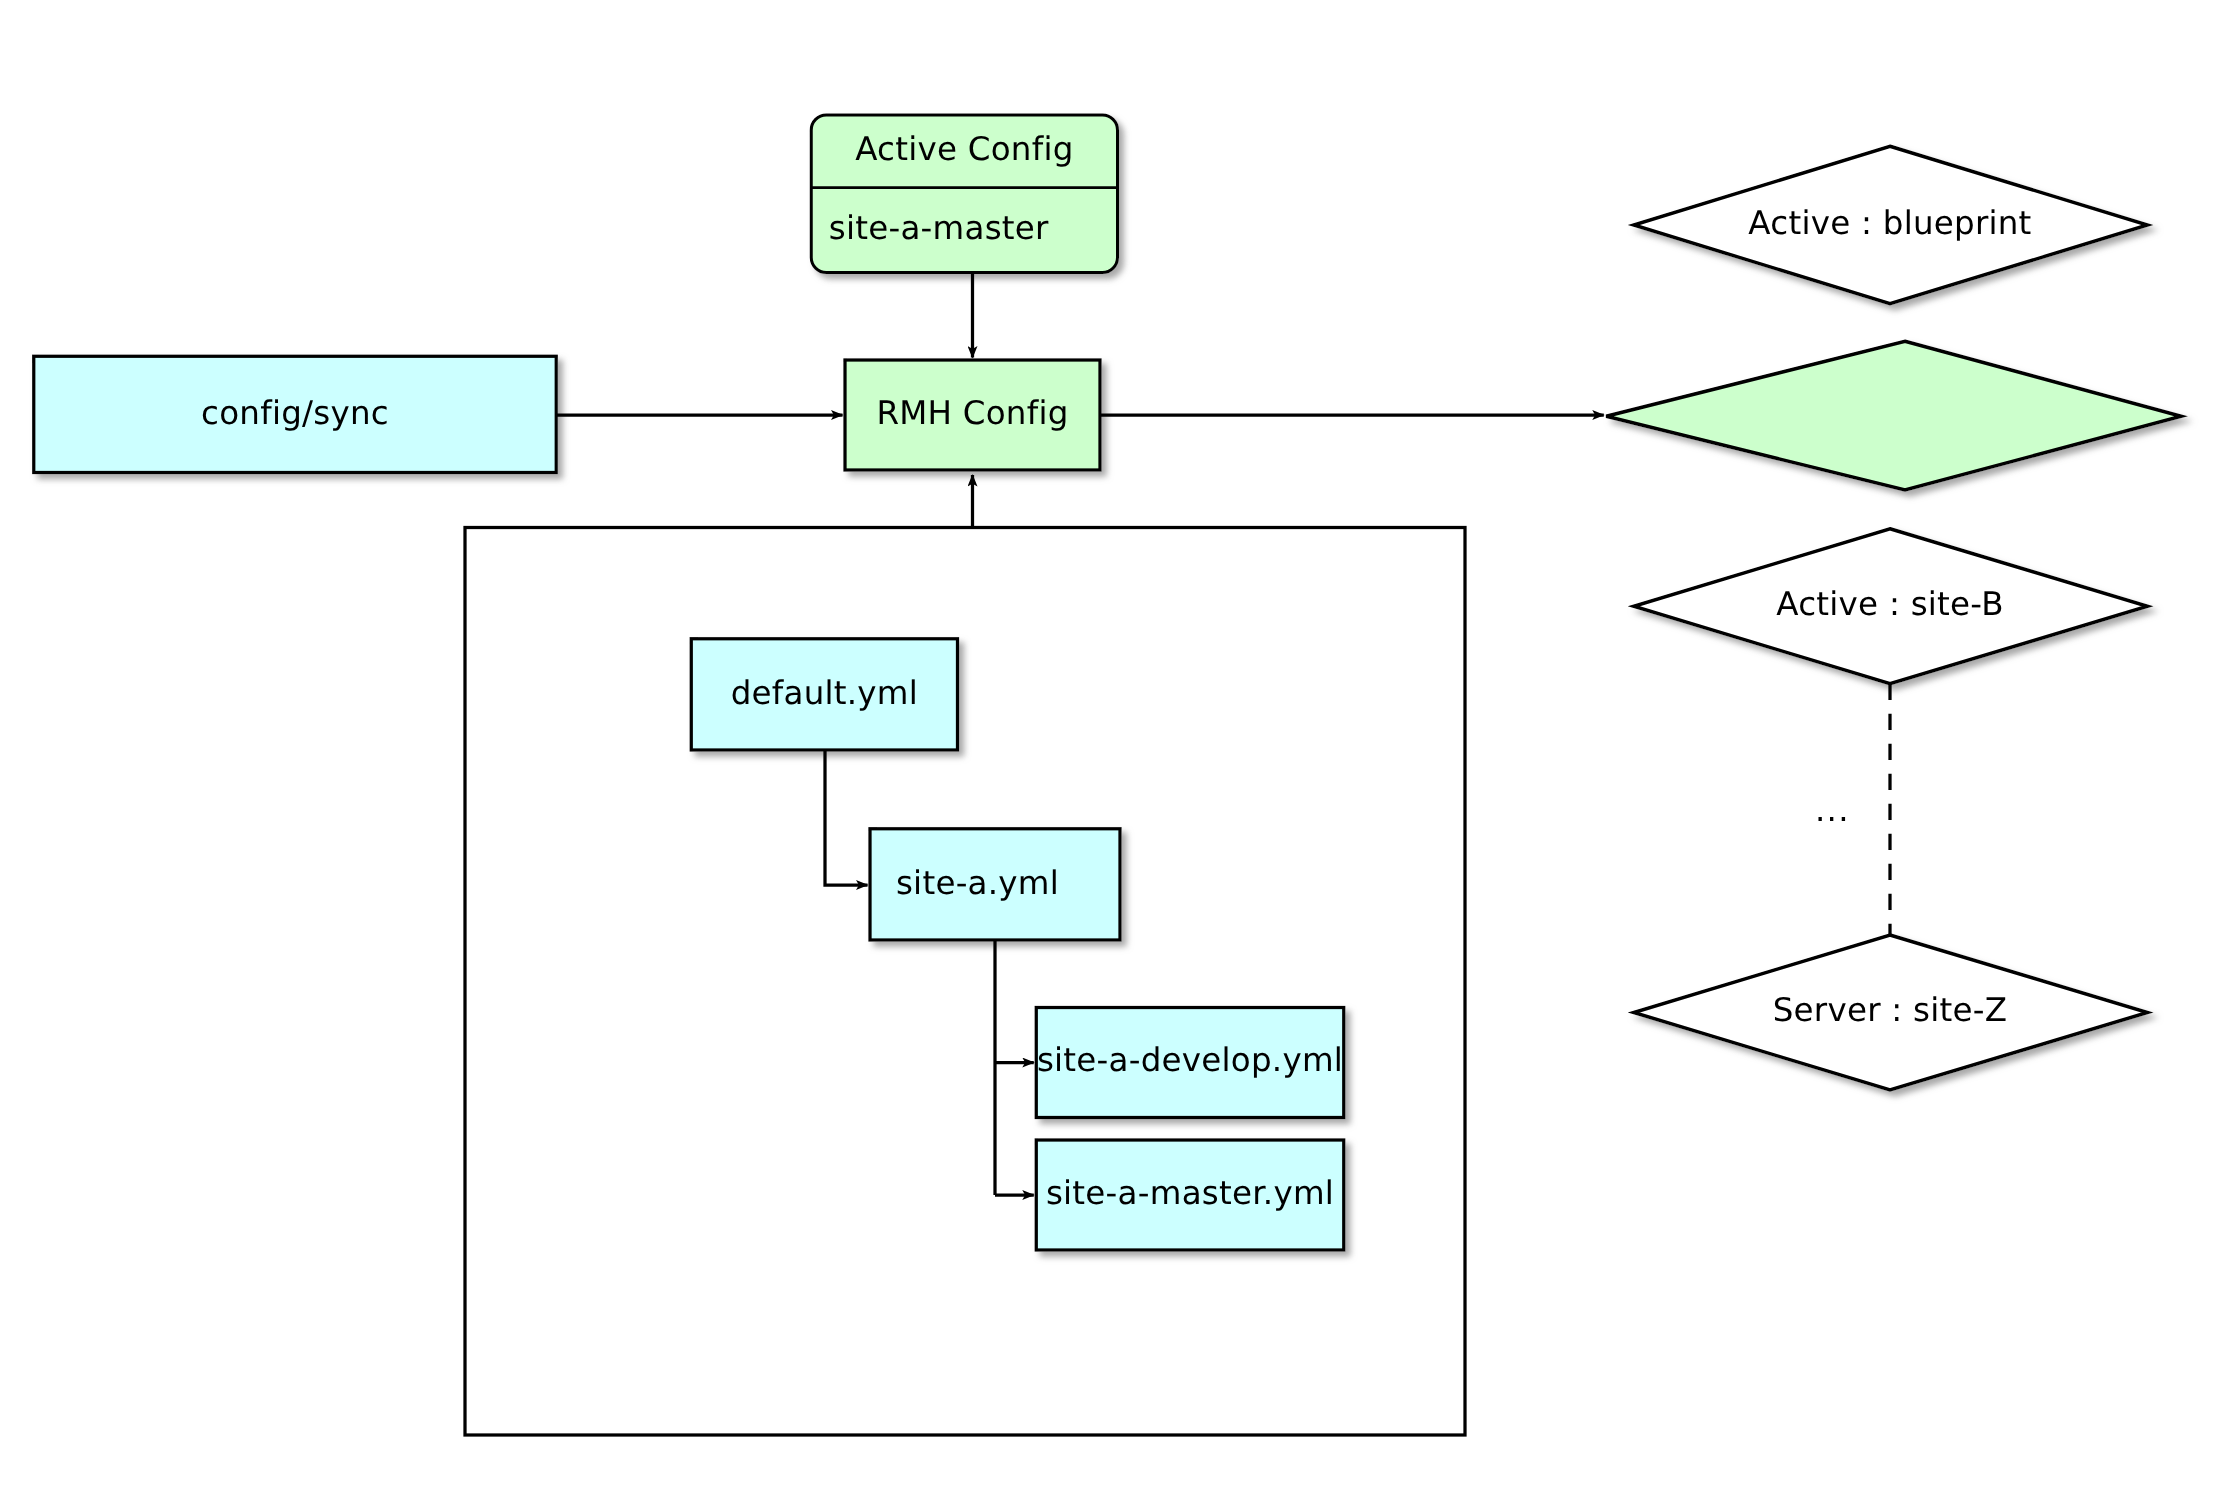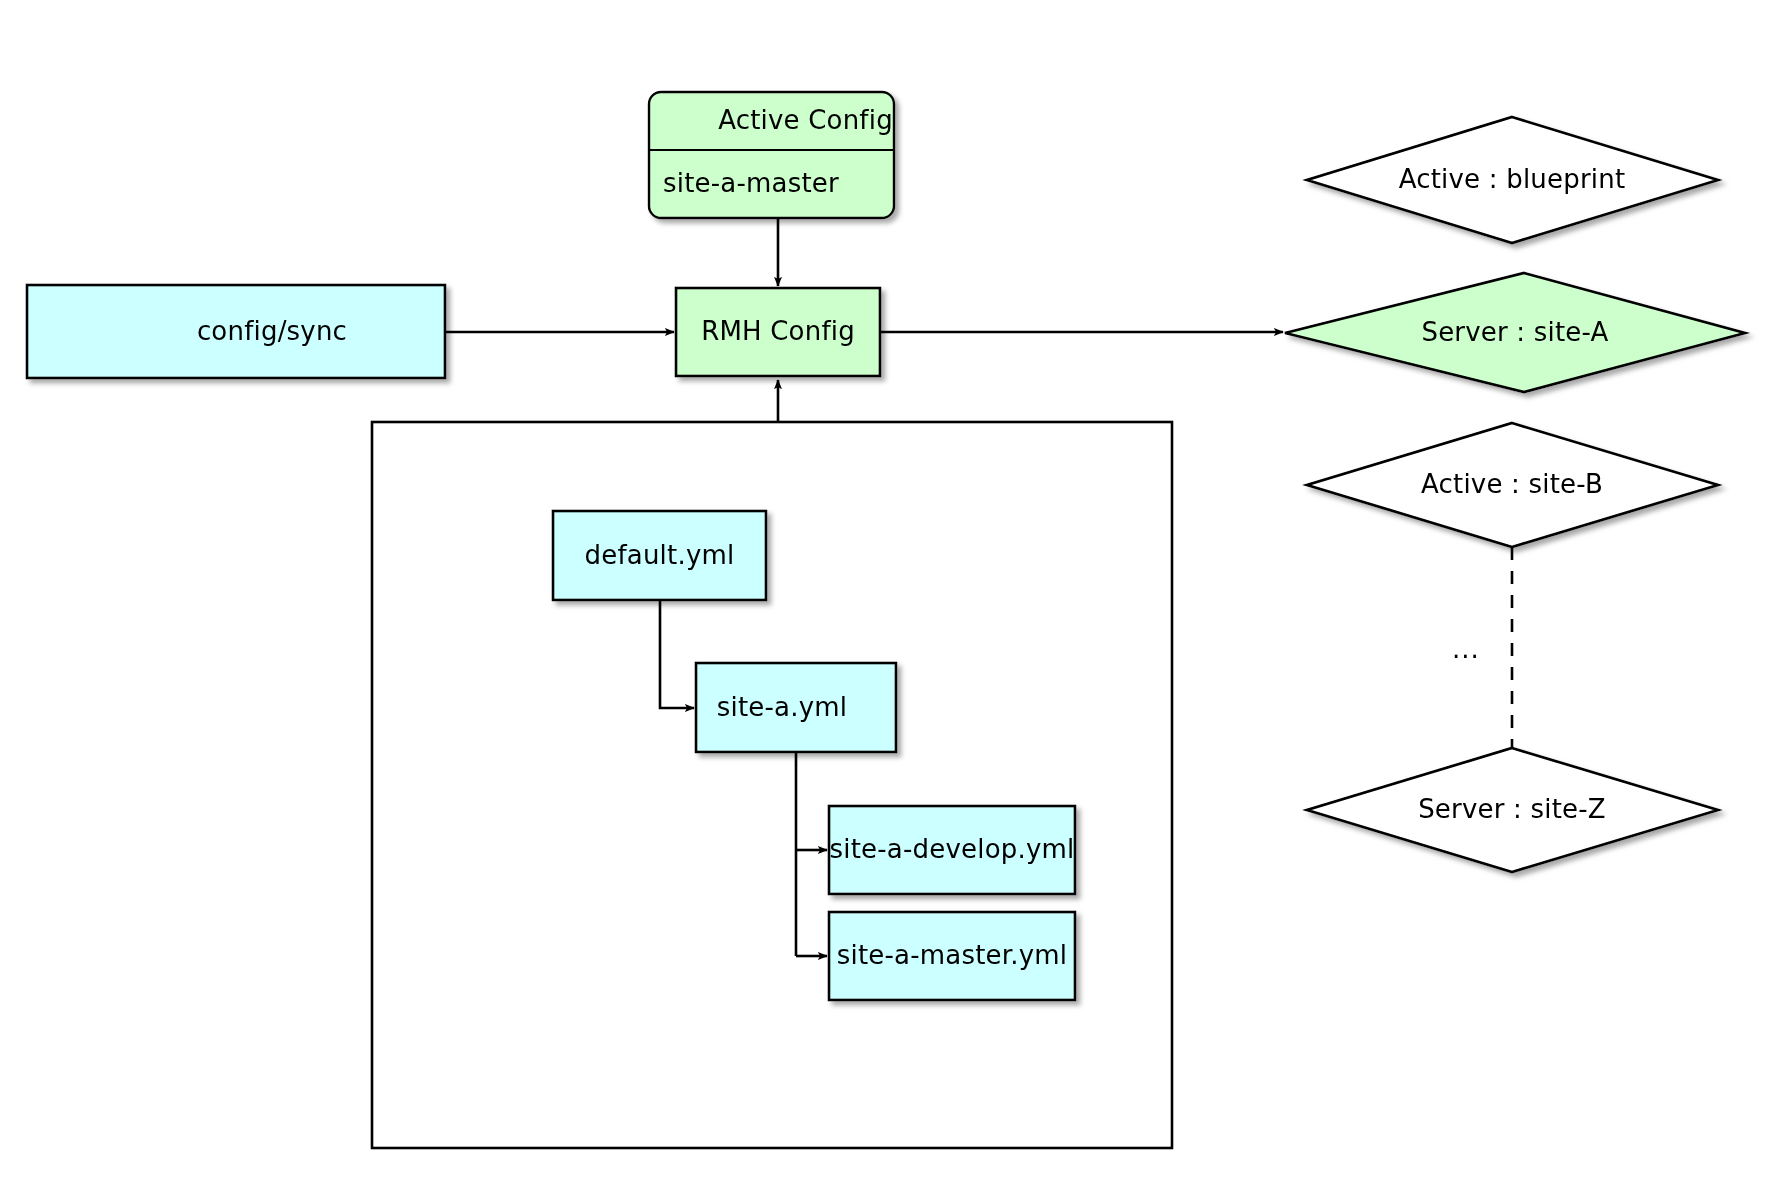--- a/index.html
+++ b/index.html
@@ -133,39 +133,38 @@
       <line x1="796" y1="850" x2="827" y2="850" stroke="#000000" stroke-width="2.6" marker-end="url(#arrowhead)"></line>
       <line x1="796" y1="956" x2="827" y2="956" stroke="#000000" stroke-width="2.6" marker-end="url(#arrowhead)"></line>
     </g>
 
     <g>
       <line x1="1512" y1="547" x2="1512" y2="748" stroke="#000000" stroke-width="2.6" stroke-dasharray="13 11"></line>
     </g>
 
   </svg>
 
-  <div class="node-label" style="left:649px; top:92px; width:245px; height:58px;padding-left:34px;">Active Config</div>
+  <div class="node-label" style="left:649px; top:92px; width:245px; height:58px;">Active Config</div>
 
   <div class="node-label" style="left:663px; top:150px; width:231px; height:68px; justify-content:flex-start;">site-a-master</div>
 
-  <div class="node-label" style="left:27px; top:285px; width:418px; height:93px;margin-left:36px;">config/sync</div>
+  <div class="node-label" style="left:27px; top:285px; width:418px; height:93px;">config/sync</div>
 
   <div class="node-label" style="left:676px; top:288px; width:204px; height:88px;border-radius:19px;">RMH Config</div>
 
   <div class="node-label" style="left:553px; top:511px; width:213px; height:89px;">default.yml</div>
 
   <div class="node-label" style="left:696px; top:663px; width:172px; height:89px;">site-a.yml</div>
 
   <div class="node-label" style="left:829px; top:806px; width:246px; height:88px;">site-a-develop.yml</div>
 
   <div class="node-label" style="left:829px; top:912px; width:246px; height:88px;">site-a-master.yml</div>
 
   <div class="node-label" style="left:1327px; top:152px; width:370px; height:56px;">Active : blueprint</div>
 
-  <div class="node-label" style="left:1330px; top:305px; width:370px; height:56px;">Server : site-A</div>
 
   <div class="node-label" style="left:1327px; top:457px; width:370px; height:56px;">Active : site-B</div>
 
   <div class="node-label" style="left:1327px; top:782px; width:370px; height:56px;">Server : site-Z</div>
 
   <div class="ellipsis-label" style="left:1452px; top:634px;">...</div>
 
 </div>
 
 </body></html>

